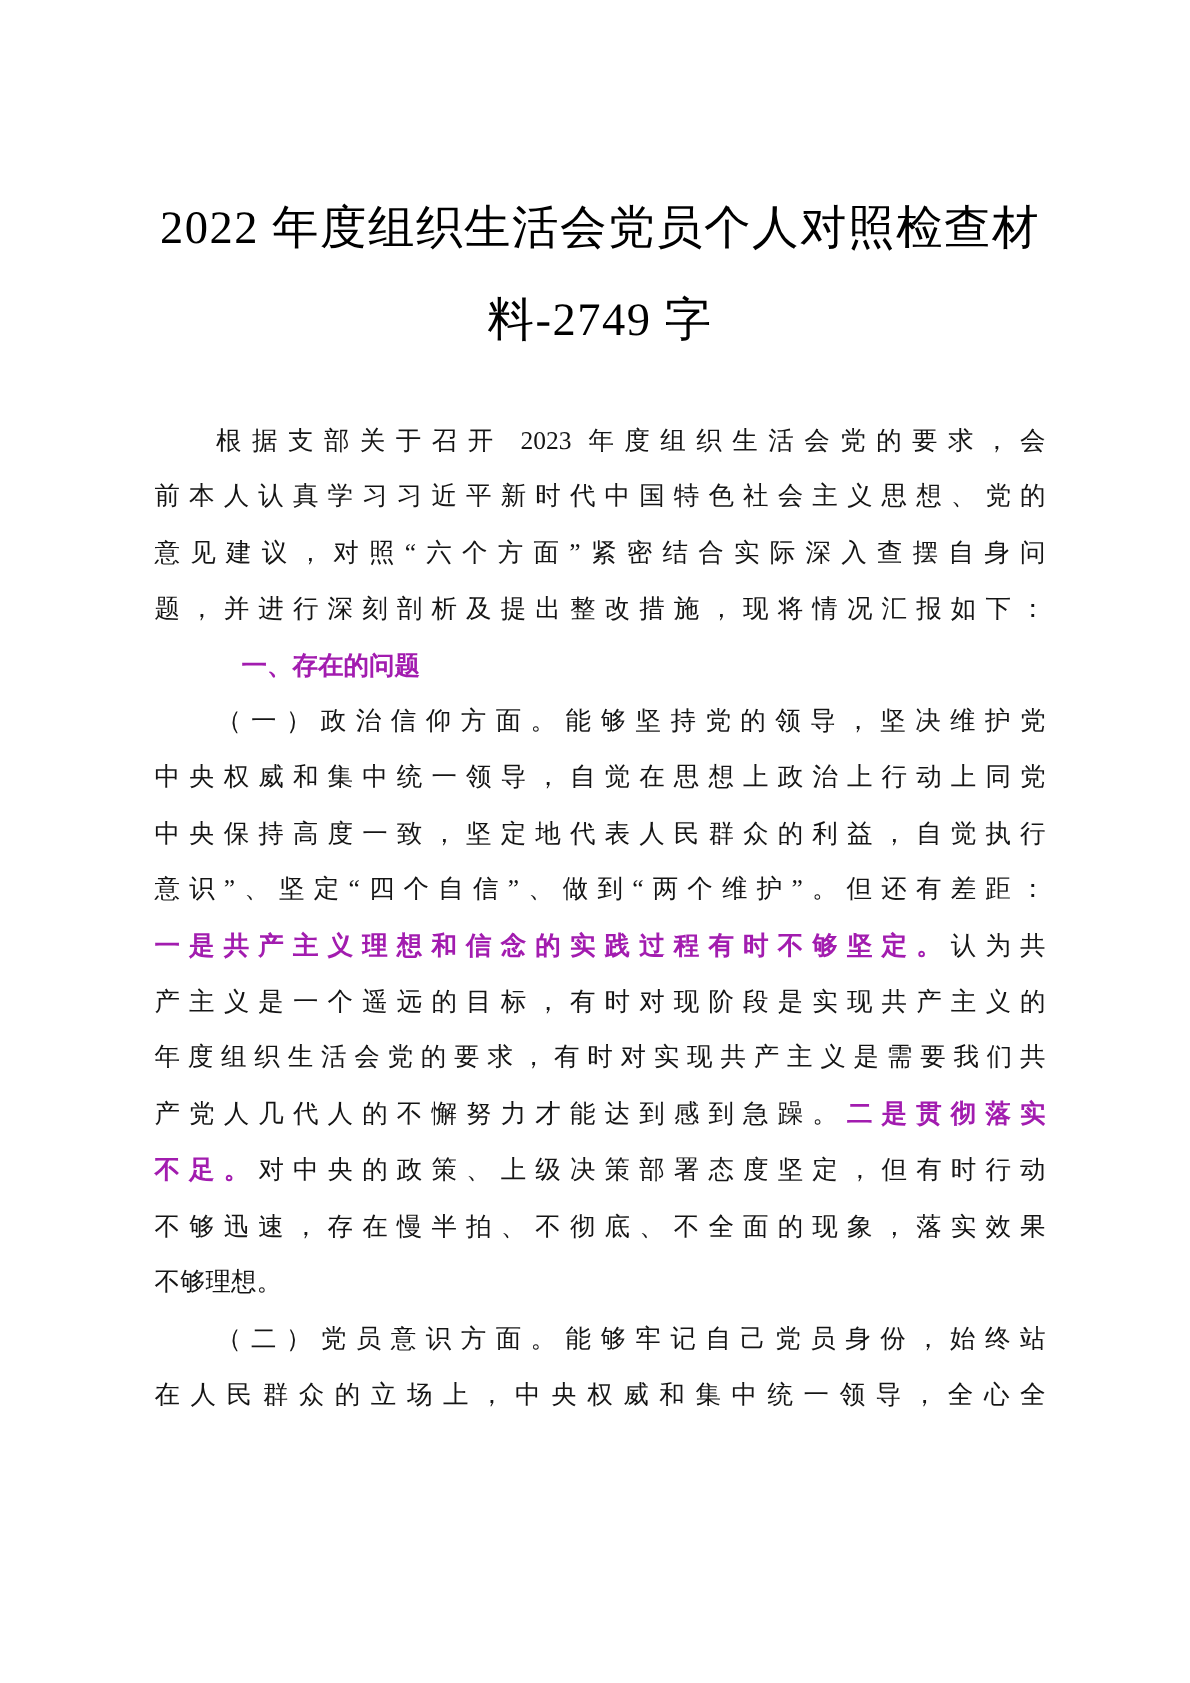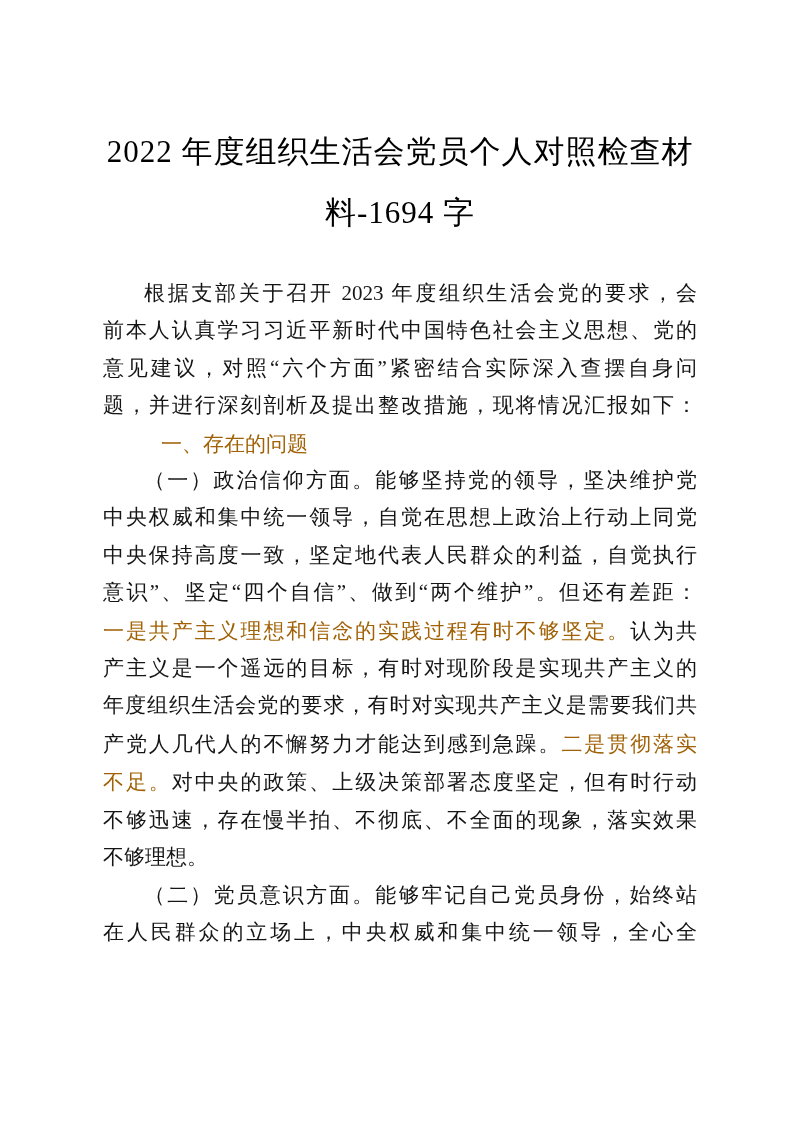--- a/index.html
+++ b/index.html
@@ -19,21 +19,21 @@
     margin-top: 121px;
     text-align: center;
     font-size: 31px;
     line-height: 61px;
     font-weight: 400;
     color: #000000;
     letter-spacing: 1px;
   }
   .doc-body {
     margin-top: 32px;
-    font-size: 21px;
+    font-size: 17px;
     line-height: 37.4px;
     color: #151515;
   }
   .line {
     text-align: left;
   }
   .line.justify {
     text-align: justify;
     text-align-last: justify;
   }
@@ -42,32 +42,32 @@
   }
   .line.heading-line {
     text-indent: 58px;
     font-family: "Liberation Sans", "DejaVu Sans", sans-serif;
     font-weight: 700;
     color: #000000;
   }
   .run { }
   .run.bold {
     font-family: "Liberation Sans", "DejaVu Sans", sans-serif;
-    font-weight: 400;
-    color: #a16207;
+    font-weight: 700;
+    color: #a21caf;
   }
 </style>
 </head>
 <body>
 
 <div class="page">
   <div class="content">
     <div class="doc-title">
       <div>2022 年度组织生活会党员个人对照检查材</div>
-      <div>料-1694 字</div>
+      <div>料-2749 字</div>
     </div>
     <div class="doc-body" id="doc-body">
         <div class="line indent justify"><span class="run">根据支部关于召开 2023 年度组织生活会党的要求，会</span></div>
         <div class="line justify"><span class="run">前本人认真学习习近平新时代中国特色社会主义思想、党的</span></div>
         <div class="line justify"><span class="run">意见建议，对照“六个方面”紧密结合实际深入查摆自身问</span></div>
         <div class="line justify"><span class="run">题，并进行深刻剖析及提出整改措施，现将情况汇报如下：</span></div>
         <div class="line heading-line"><span class="run bold">一、存在的问题</span></div>
         <div class="line indent justify"><span class="run">（一）政治信仰方面。能够坚持党的领导，坚决维护党</span></div>
         <div class="line justify"><span class="run">中央权威和集中统一领导，自觉在思想上政治上行动上同党</span></div>
         <div class="line justify"><span class="run">中央保持高度一致，坚定地代表人民群众的利益，自觉执行</span></div>

